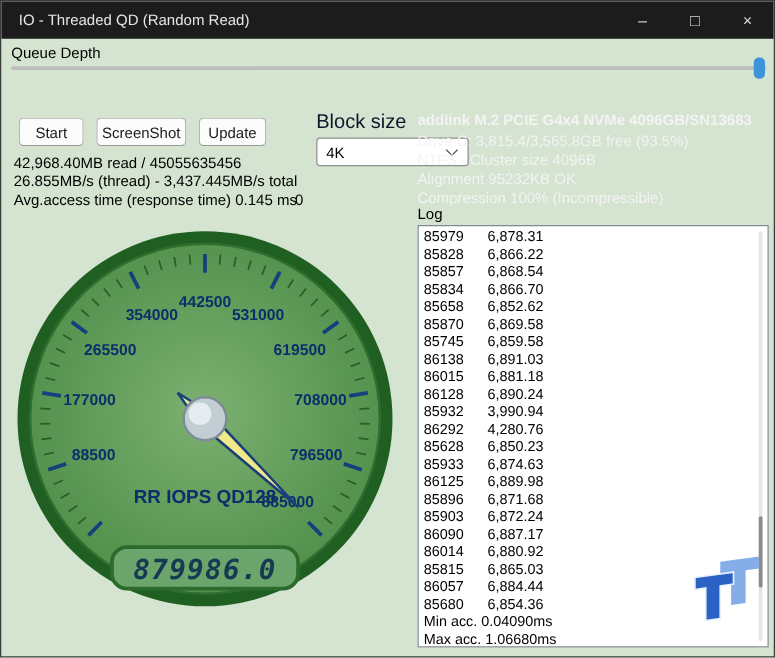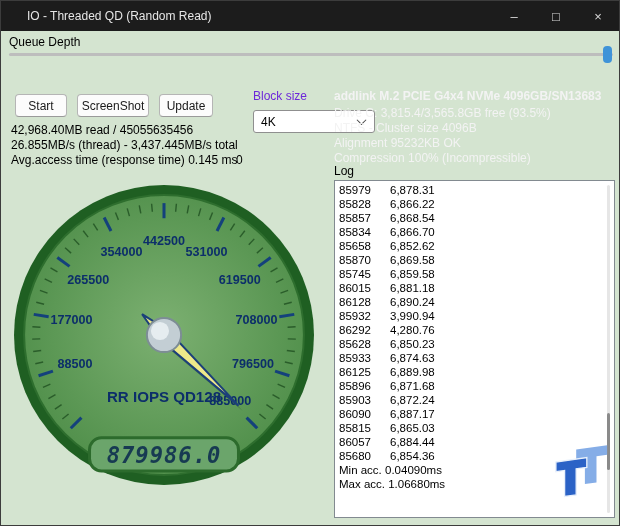--- a/index.html
+++ b/index.html
@@ -5,21 +5,21 @@
   * { margin:0; padding:0; box-sizing:border-box; }
   html,body { width:620px; height:526px; }
   body { font-family:"Liberation Sans",sans-serif; background:#777; }
 
   .window { position:relative; width:620px; height:526px; background:#d4e4d0;
             border:1px solid #3c3c3c; overflow:hidden; }
 
   
   .titlebar { position:absolute; top:0; left:0; right:0; height:30px; background:#1c1c1c;
               display:flex; align-items:center; }
-  .titlebar .title { flex:1; padding-left:26px; color:#e6e6e6; font-size:12px; }
+  .titlebar .title { flex:1; padding-left:14px; color:#e6e6e6; font-size:12px; }
   .winbtns { display:flex; height:100%; }
   .winbtn { width:42px; height:100%; display:flex; align-items:center; justify-content:center;
             color:#d8d8d8; font-size:13px; cursor:default; }
 
   
   .qd-label { position:absolute; left:8px; top:34px; font-size:12px; color:#000; }
   .slider { position:absolute; left:8px; top:45px; width:604px; height:17px; }
   .slider-track { position:absolute; left:0; right:0; top:7px; height:3px;
                   background:#bdbdbd; border-radius:2px; }
   .slider-thumb { position:absolute; right:1px; top:0; width:9px; height:17px;
@@ -27,21 +27,21 @@
 
   
   .btn { position:absolute; top:93px; height:23px; background:#fcfcfc;
          border:1px solid #b5b5b5; border-bottom-color:#9a9a9a; border-radius:4px;
          font-size:12px; font-family:"Liberation Sans",sans-serif; color:#1a1a1a; }
   .btn-start { left:14px; width:52px;text-align:center; }
   .btn-shot { left:76px; width:72px; }
   .btn-update { left:158px; width:54px; }
 
   
-  .bs-label { position:absolute; left:252px; top:88px; font-size:12px; color:#6d28d9; }
+  .bs-label { position:absolute; left:252px; top:88px; font-size:16px; color:#0f172a; }
   .combo { position:absolute; left:252px; top:109px; width:122px; height:23px; background:#fff;
            border:1px solid #8f8f8f; border-radius:3px; display:flex; align-items:center;
            justify-content:space-between; padding:0 9px 0 7px; font-size:12px; color:#000; }
   .chev { width:7px; height:7px; border-right:1.6px solid #444; border-bottom:1.6px solid #444;
           transform:rotate(45deg) translate(-1px,-1px); }
 
   
   .stats { position:absolute; left:10px; top:122px; font-size:12px; color:#000; line-height:15px; }
   .stats .row3 { position:relative; }
   .stats .row3 .extra { position:absolute; left:225px; top:0; }
@@ -120,30 +120,32 @@
   <div class="log-list">
     <div class="log-scroll-track"></div>
     <div class="log-scroll-thumb"></div>
   <div class="log-row"><span class="c1">85979</span><span>6,878.31</span></div>
       <div class="log-row"><span class="c1">85828</span><span>6,866.22</span></div>
       <div class="log-row"><span class="c1">85857</span><span>6,868.54</span></div>
       <div class="log-row"><span class="c1">85834</span><span>6,866.70</span></div>
       <div class="log-row"><span class="c1">85658</span><span>6,852.62</span></div>
       <div class="log-row"><span class="c1">85870</span><span>6,869.58</span></div>
       <div class="log-row"><span class="c1">85745</span><span>6,859.58</span></div>
+      <div class="log-row"><span class="c1">86138</span><span>6,891.03</span></div>
       <div class="log-row"><span class="c1">86015</span><span>6,881.18</span></div>
       <div class="log-row"><span class="c1">86128</span><span>6,890.24</span></div>
       <div class="log-row"><span class="c1">85932</span><span>3,990.94</span></div>
       <div class="log-row"><span class="c1">86292</span><span>4,280.76</span></div>
       <div class="log-row"><span class="c1">85628</span><span>6,850.23</span></div>
       <div class="log-row"><span class="c1">85933</span><span>6,874.63</span></div>
       <div class="log-row"><span class="c1">86125</span><span>6,889.98</span></div>
       <div class="log-row"><span class="c1">85896</span><span>6,871.68</span></div>
       <div class="log-row"><span class="c1">85903</span><span>6,872.24</span></div>
       <div class="log-row"><span class="c1">86090</span><span>6,887.17</span></div>
+      <div class="log-row"><span class="c1">86014</span><span>6,880.92</span></div>
       <div class="log-row"><span class="c1">85815</span><span>6,865.03</span></div>
       <div class="log-row"><span class="c1">86057</span><span>6,884.44</span></div>
       <div class="log-row"><span class="c1">85680</span><span>6,854.36</span></div>
       <div class="log-row">Min acc. 0.04090ms</div>
       <div class="log-row">Max acc. 1.06680ms</div>
     </div>
 
   <div class="gauge">
     <svg id="gauge-svg" viewBox="0 0 300 300">
         <defs>

